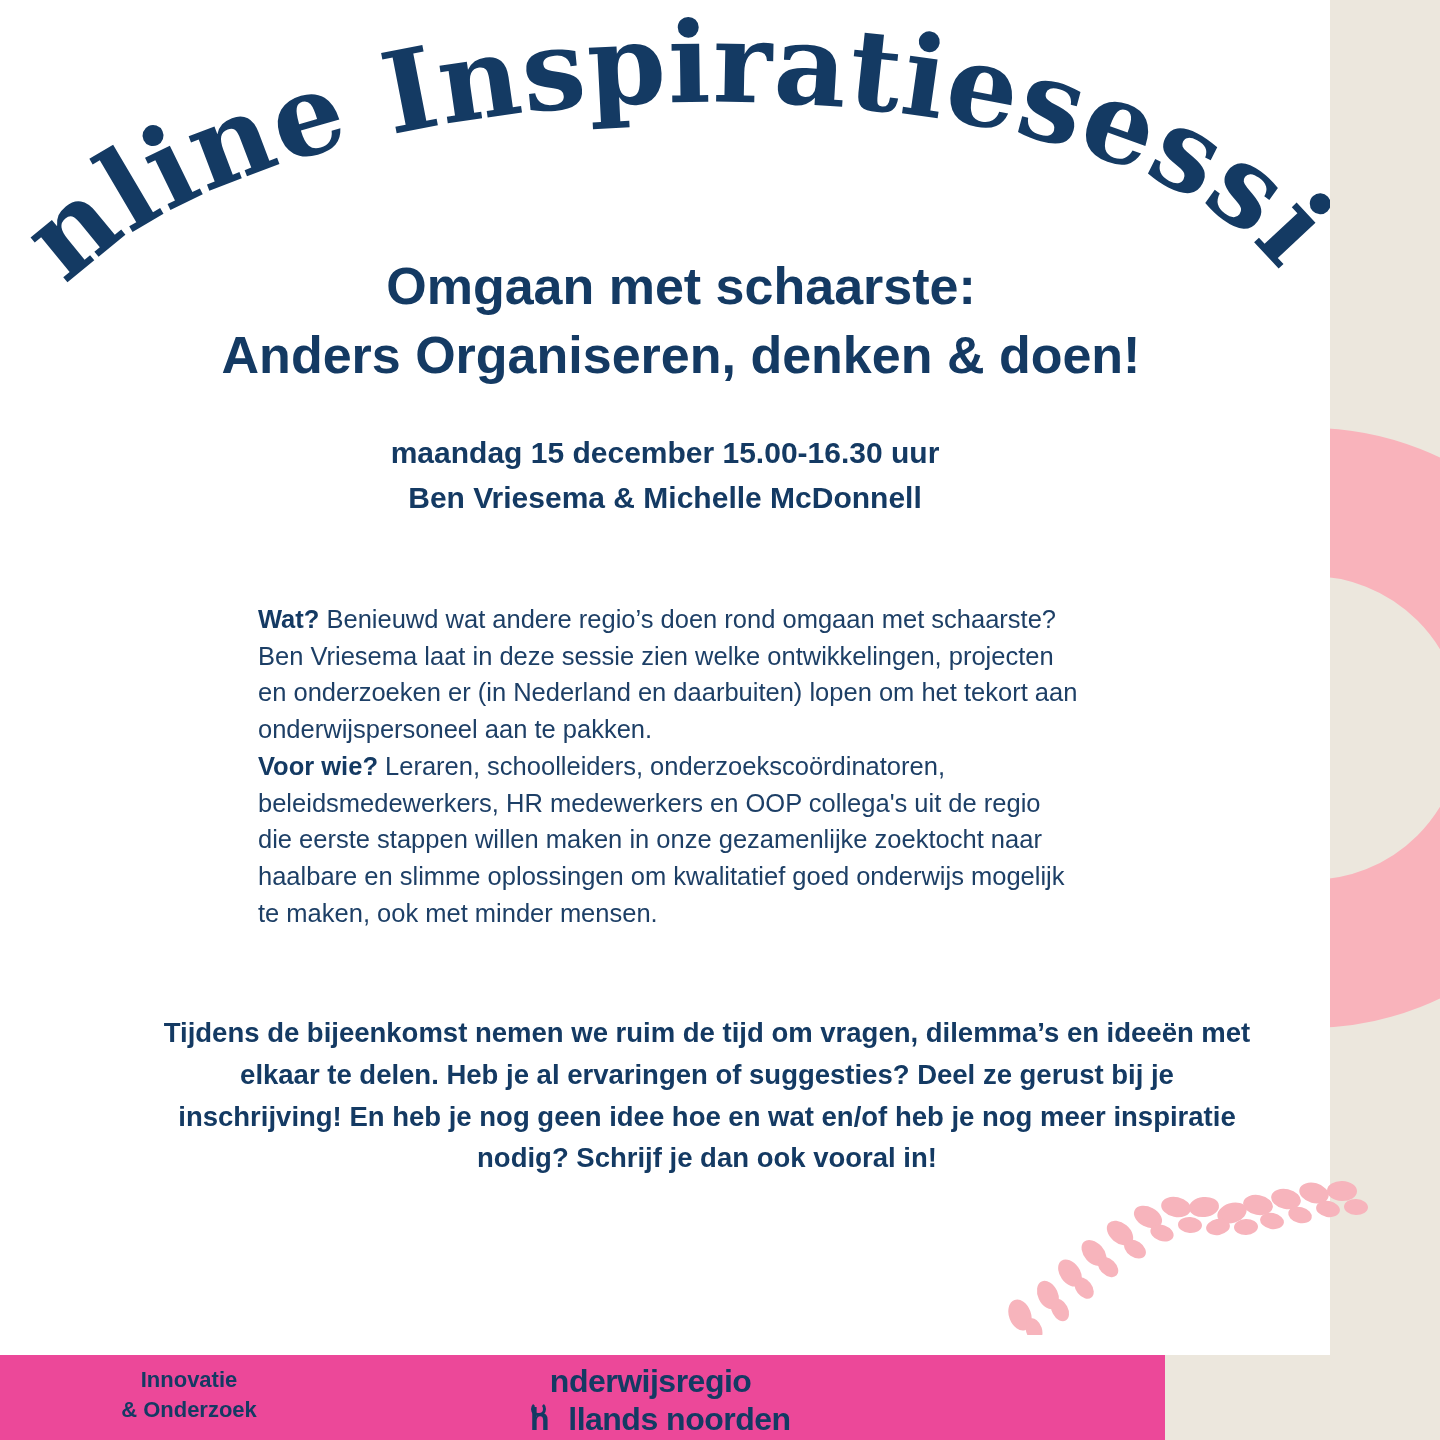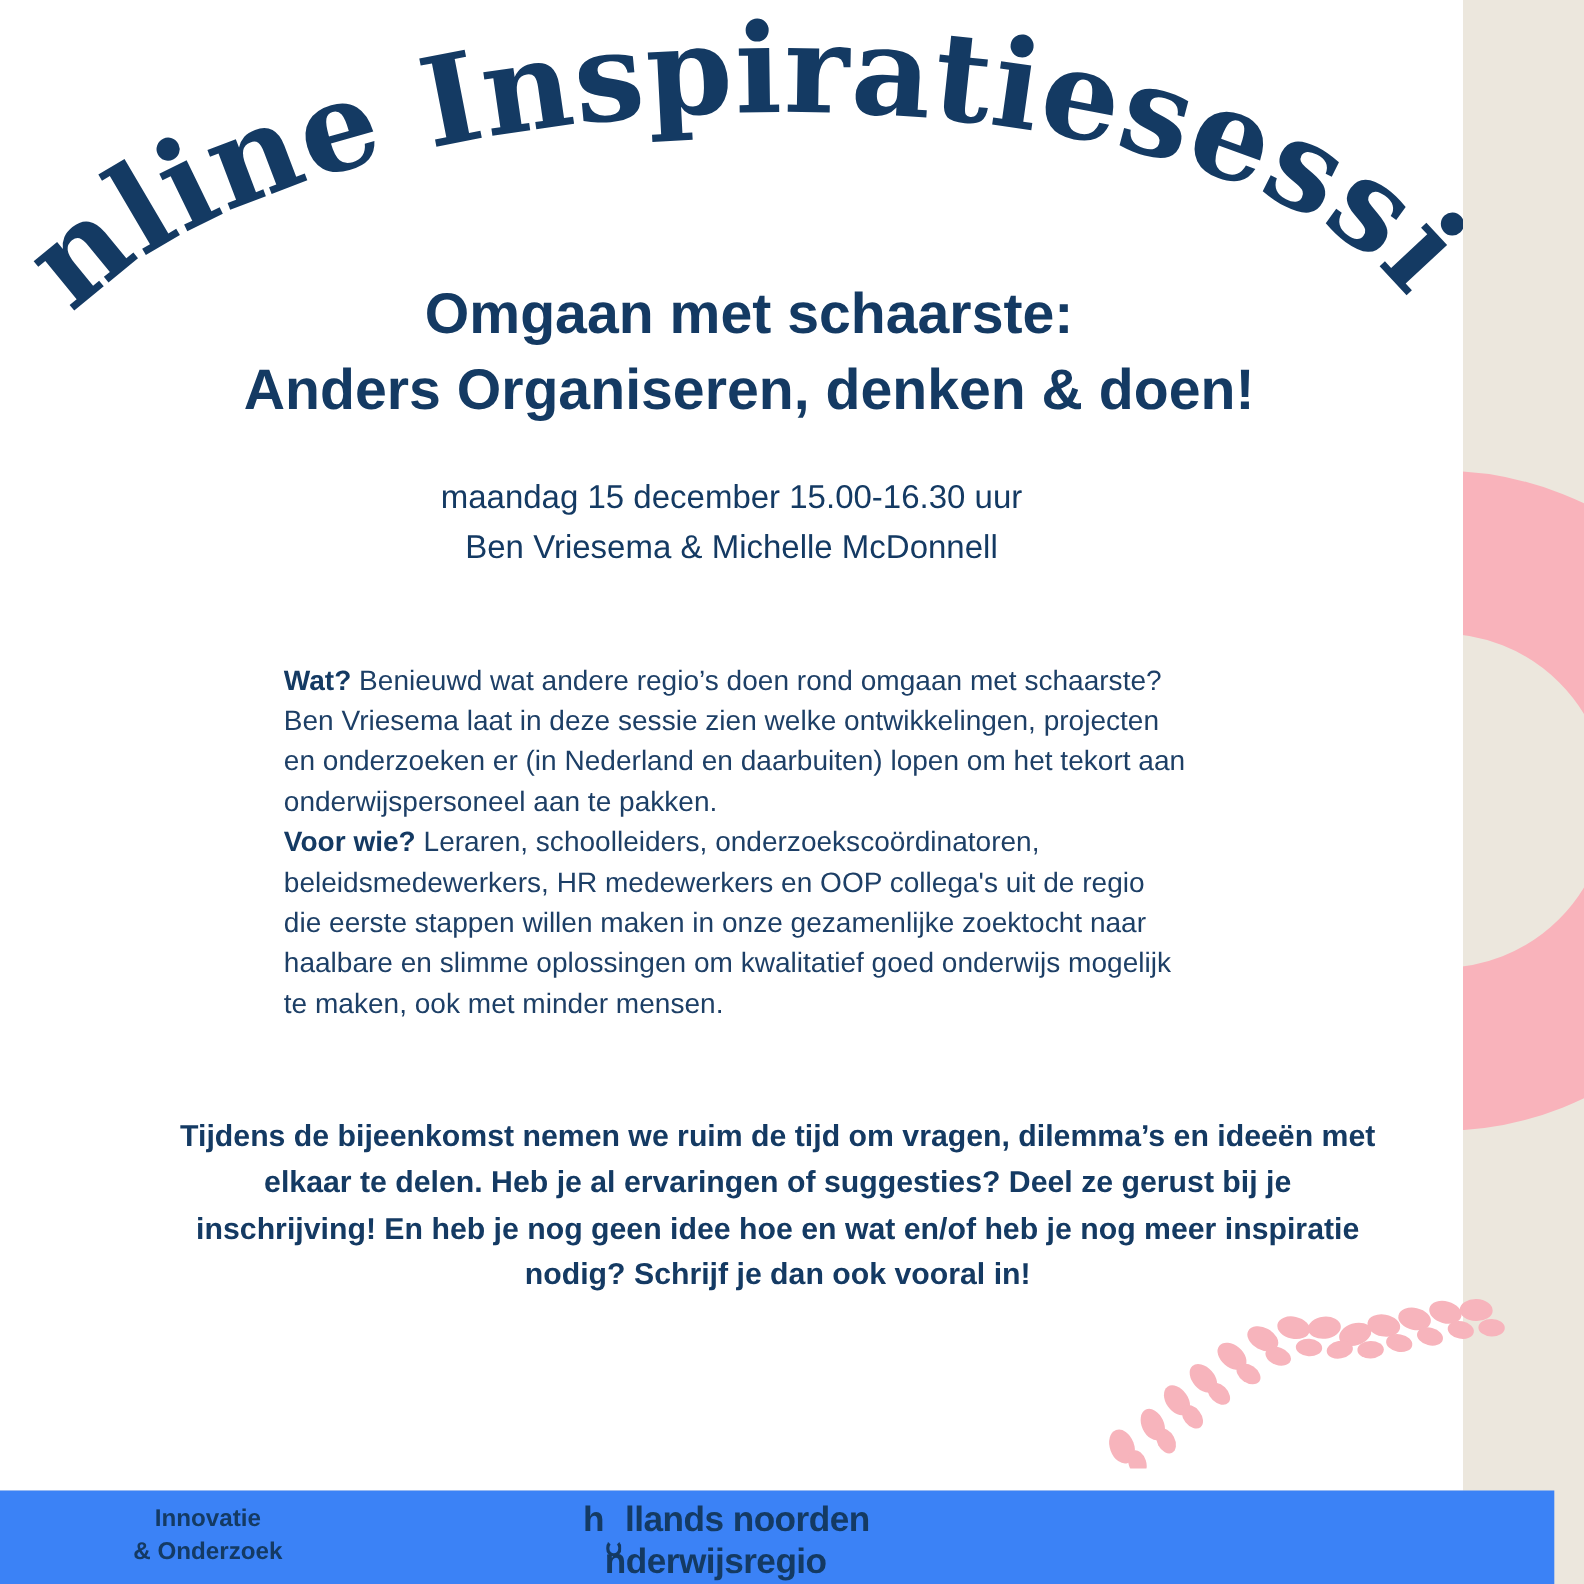--- a/index.html
+++ b/index.html
@@ -91,21 +91,21 @@
   }
 
   .subinfo {
     position: absolute;
     left: 120px;
     top: 430px;
     width: 1090px;
     text-align: center;
     color: #143a63;
     font-size: 30px;
-    font-weight: normal;
+    font-weight: bold;
     line-height: 1.5;
     z-index: 6;
   }
 
   
   .body-block {
     position: absolute;
     left: 258px;
     width: 820px;
     color: #1d3f66;
@@ -133,23 +133,23 @@
     line-height: 1.52;
     z-index: 6;
     margin-left: 42px;
   }
 
   
   .footer {
     position: absolute;
     left: 0;
     top: 1355px;
-    width: 1413px;
+    width: 1165px;
     height: 85px;
-    background: #3b82f6;
+    background: #ec4899;
     z-index: 7;
   }
   .footer-left {
     position: absolute;
     left: 74px;
     top: 10px;
     width: 230px;
     text-align: center;
     color: #143a63;
     font-size: 22px;
@@ -272,18 +272,18 @@
       <ellipse cx="366" cy="52" rx="8" ry="12" transform="rotate(-88 366 52)"></ellipse>
     </g>
   </svg>
 
   <div class="footer">
     <div class="footer-left">
       <div>Innovatie</div>
       <div>&amp; Onderzoek</div>
     </div>
     <div class="footer-logo">
+      <div class="logo-line"><span class="logo-o"></span><span>nderwijsregio</span></div>
       <div class="logo-line"><span>h</span><span class="logo-a"></span><span>llands noorden</span></div>
-      <div class="logo-line"><span class="logo-o"></span><span>nderwijsregio</span></div>
     </div>
   </div>
 
 </div>
 
 </body></html>

